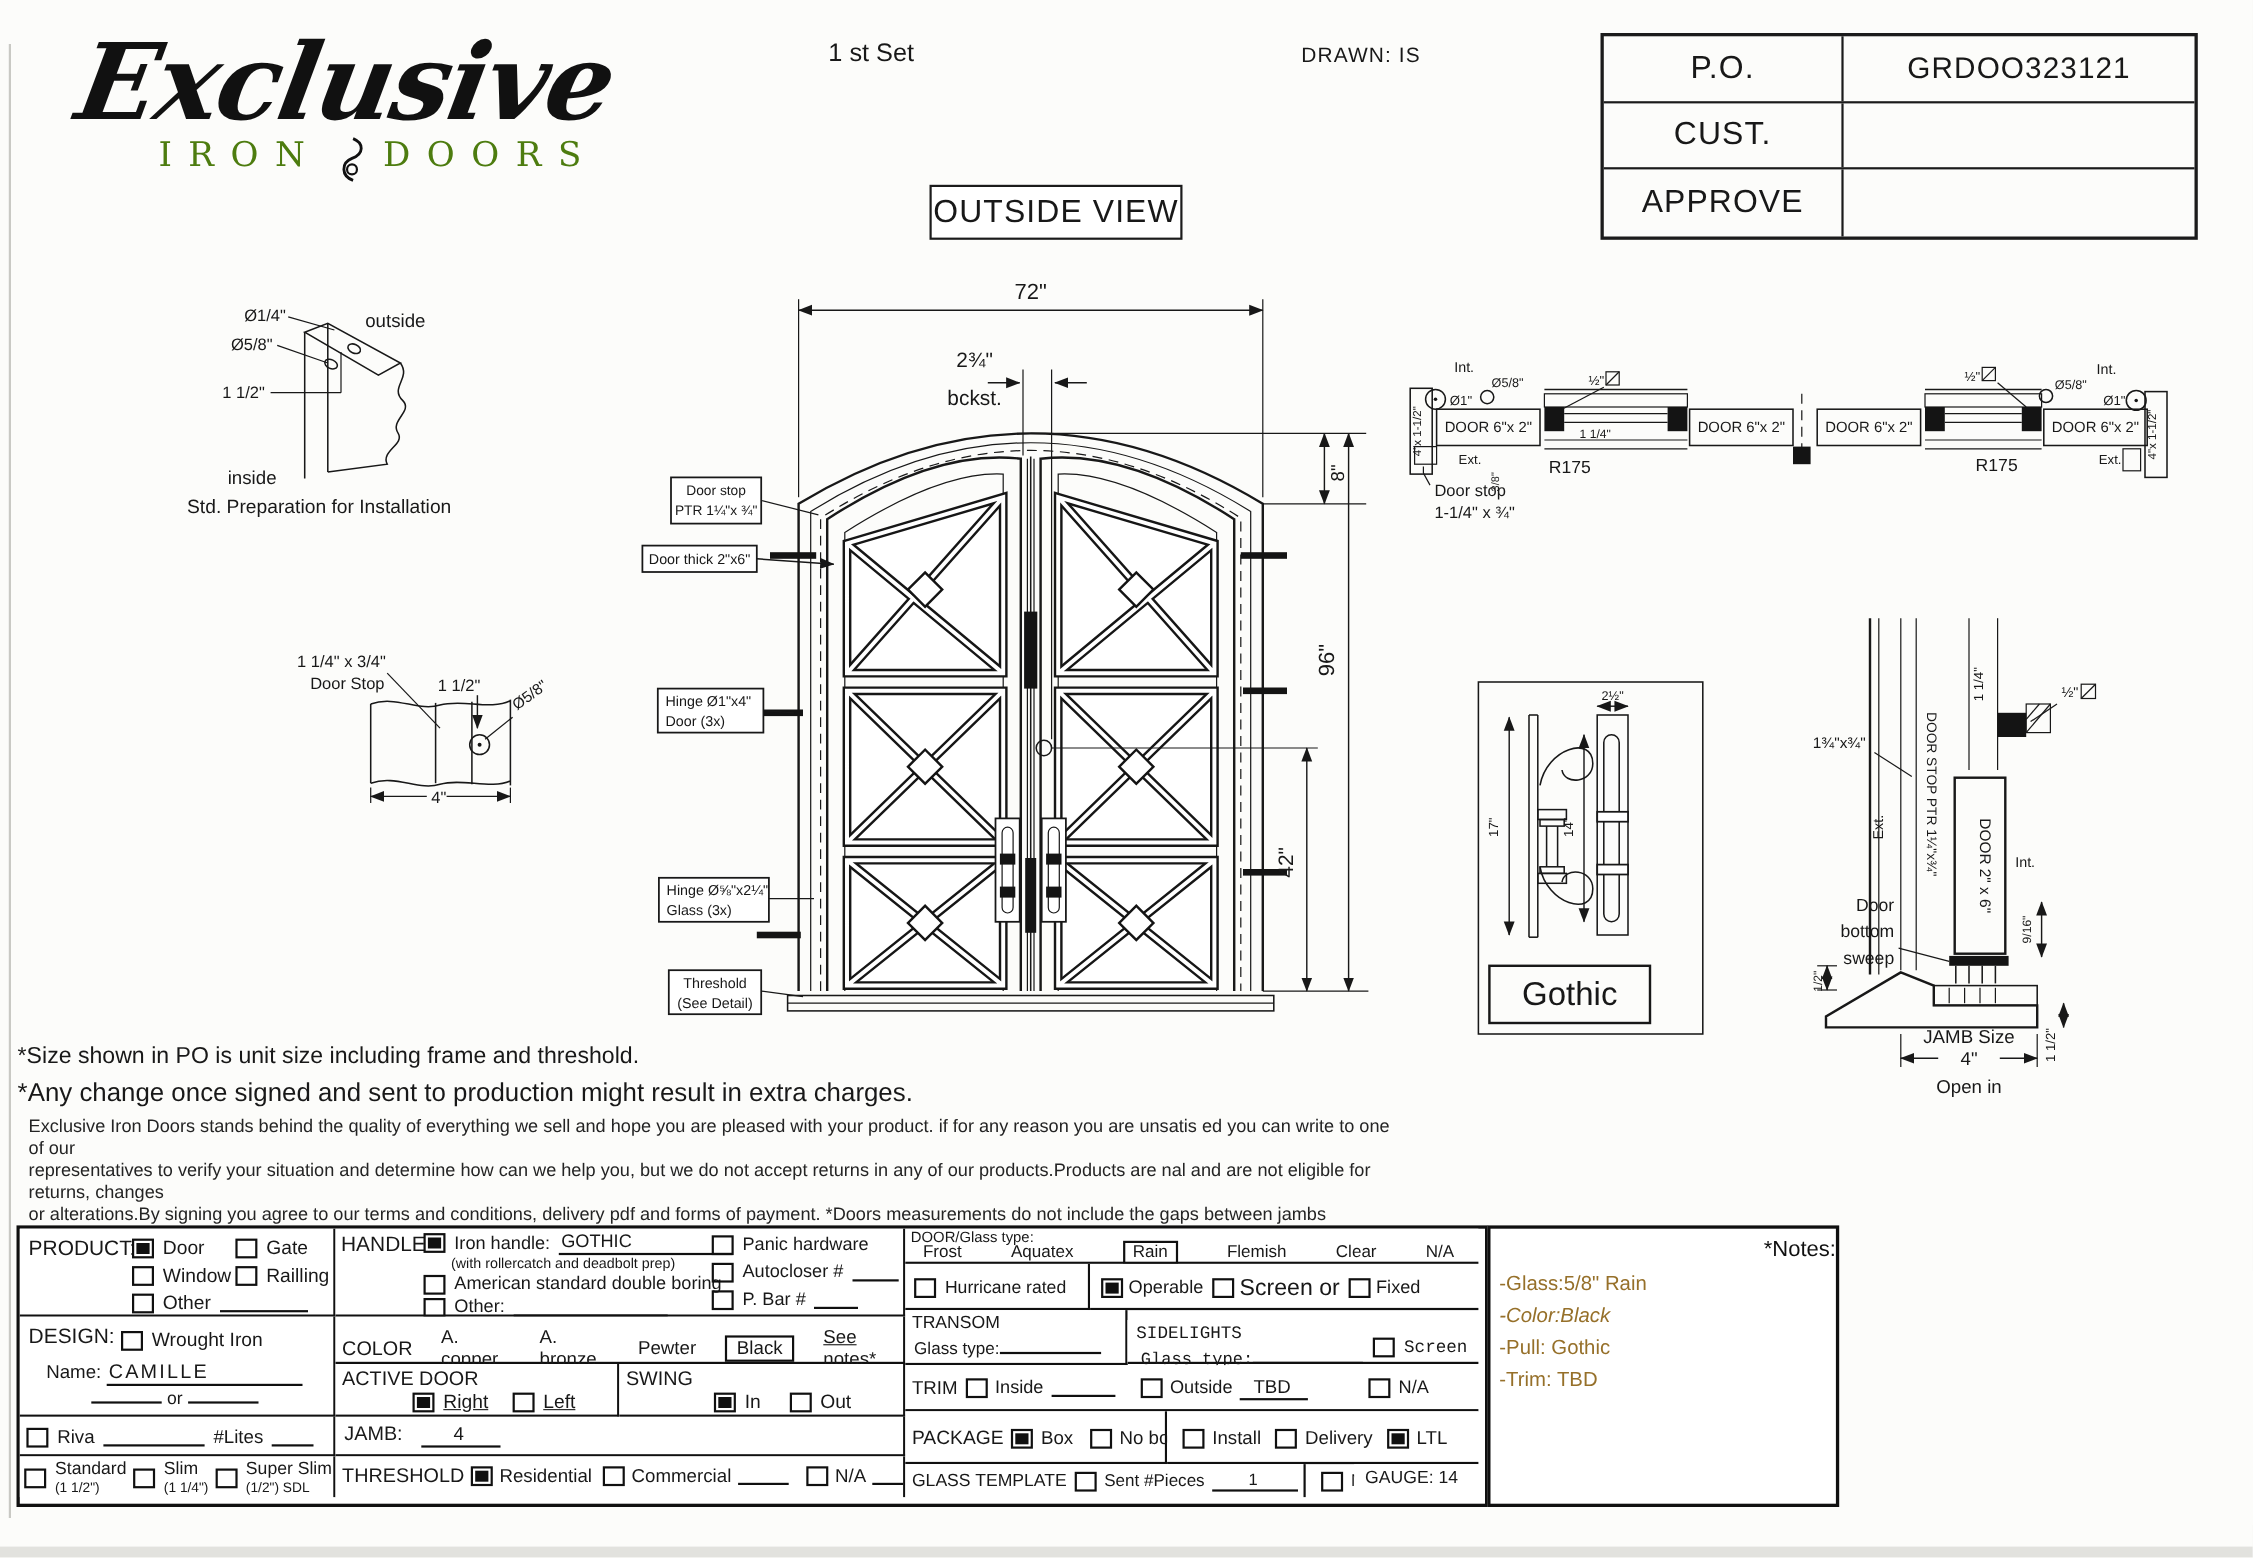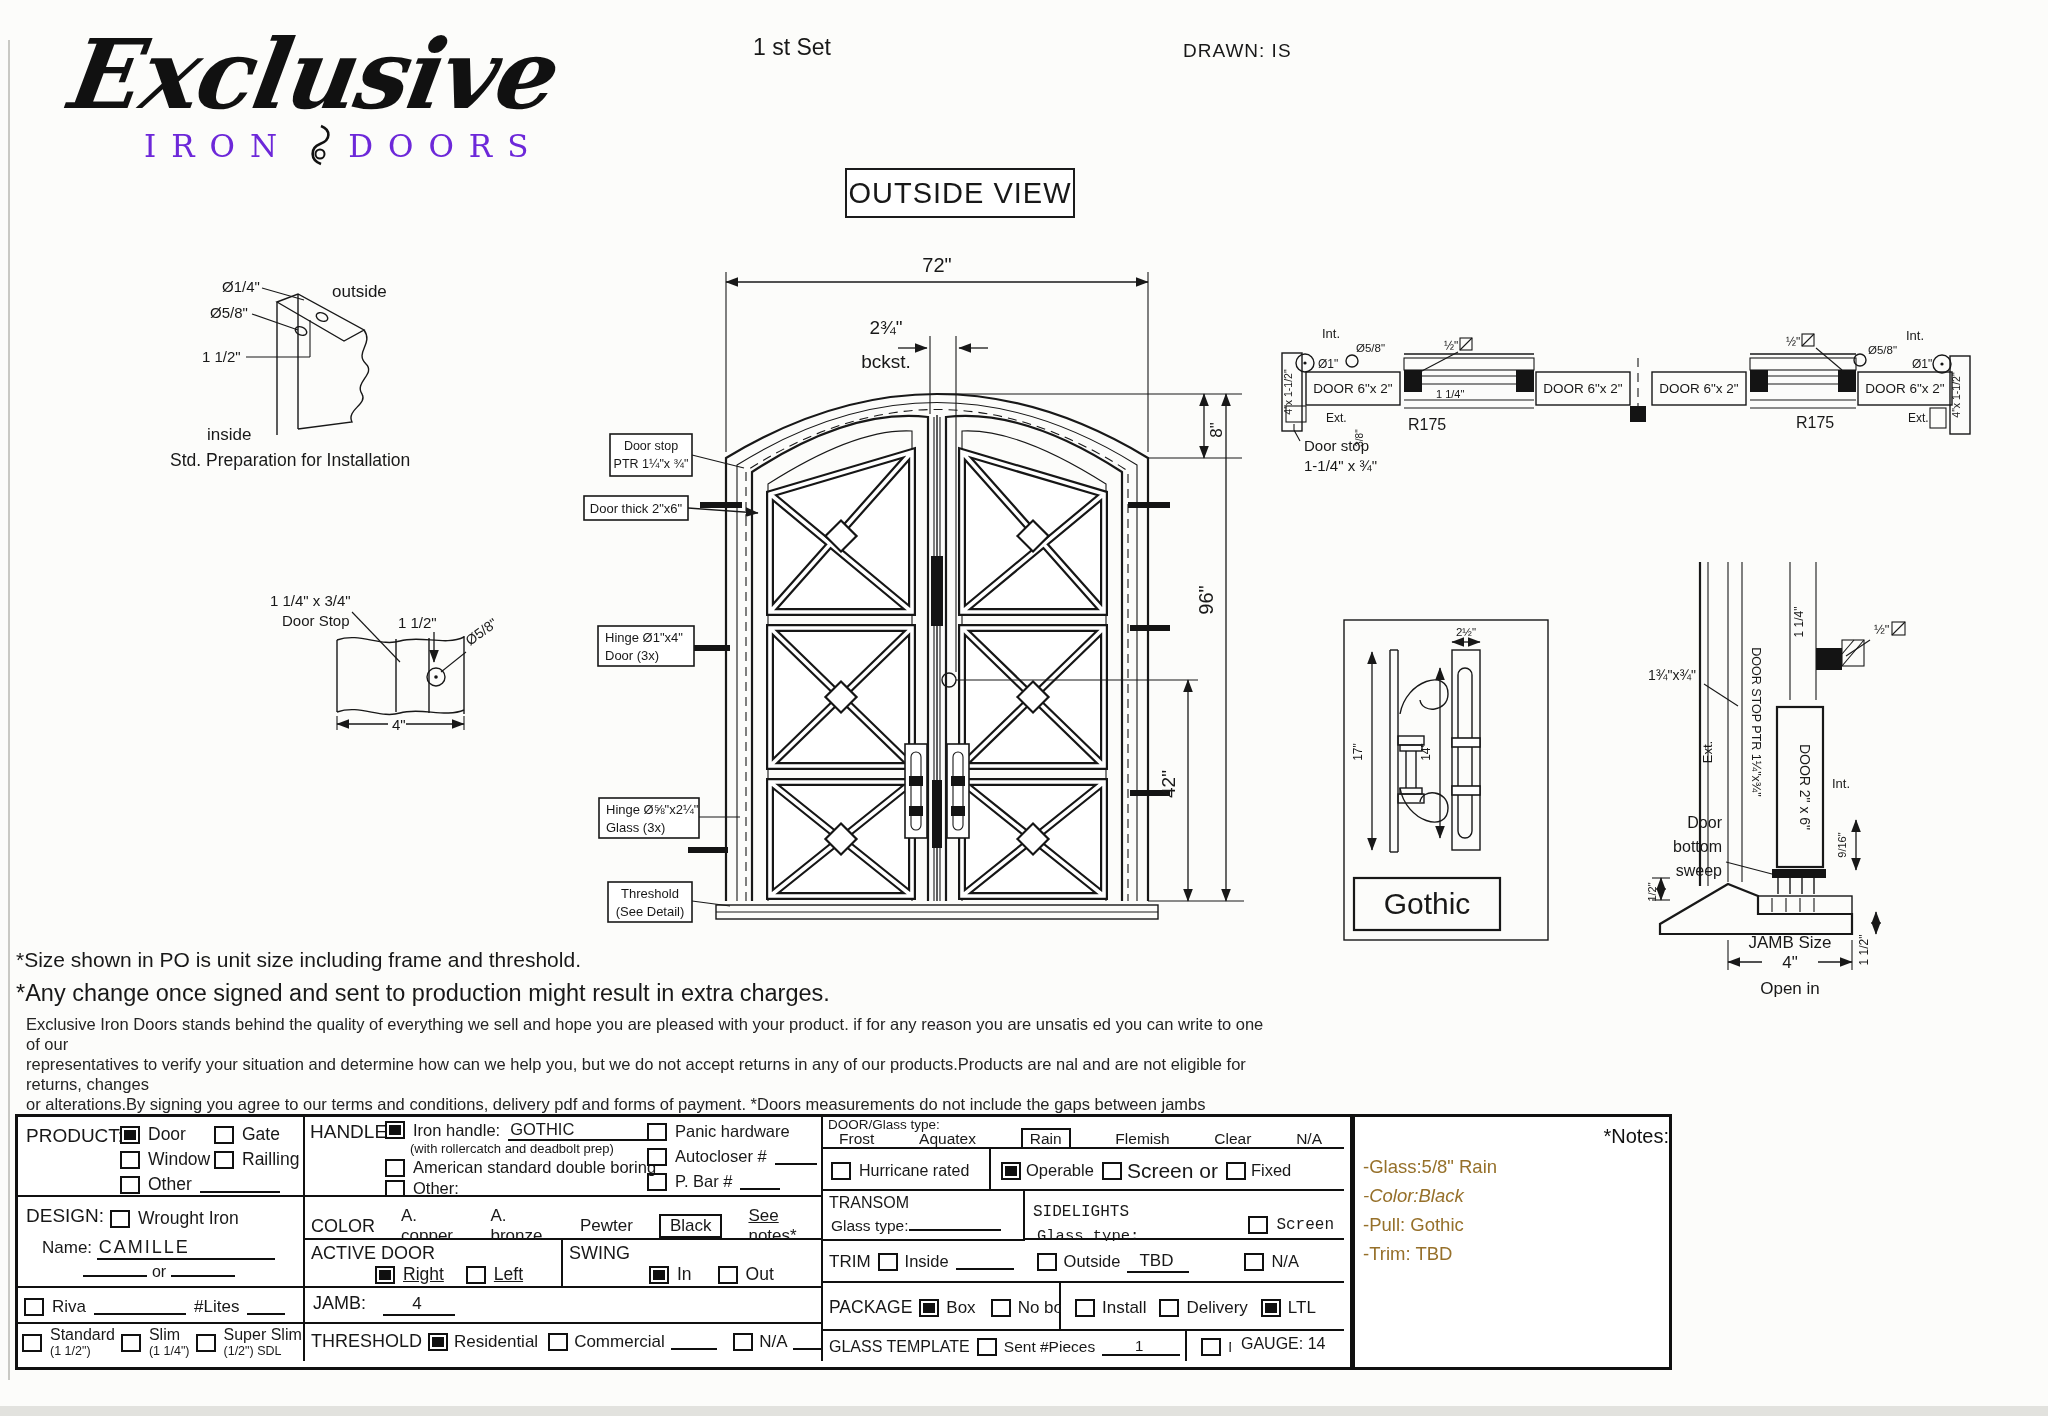--- a/index.html
+++ b/index.html
@@ -3,21 +3,21 @@
 <meta charset="utf-8">
 <style>
   html,body{margin:0;padding:0;}
   body{width:2048px;height:1416px;background:#efefec;font-family:"Liberation Sans",sans-serif;color:#181818;position:relative;}
   .sheet{position:absolute;inset:0;background:#fcfcfa;overflow:hidden;}
   .edge-l{position:absolute;left:8px;top:40px;width:2px;height:1340px;background:#c9c9c4;}
   .edge-b{position:absolute;left:0;top:1406px;width:2048px;height:10px;background:#e2e2de;}
   .abs{position:absolute;}
   
   .logo-script{font-family:"DejaVu Serif",serif;font-style:italic;font-weight:bold;font-size:96px;letter-spacing:-2px;transform:skewX(-10deg);color:#111;}
-  .logo-sub{font-family:"DejaVu Serif",serif;font-size:31px;letter-spacing:15px;color:#6d28d9;display:flex;align-items:center;gap:15px;}
+  .logo-sub{font-family:"DejaVu Serif",serif;font-size:31px;letter-spacing:15px;color:#4d7c0f;display:flex;align-items:flex-start;gap:15px;}
   
   .set-label{font-size:23px;}
   .drawn-label{font-size:19px;letter-spacing:1px;}
   .po-table{border:3px solid #1b1b1b;width:537px;height:182px;display:grid;grid-template-rows:1fr 1fr 1fr;}
   .po-row{display:grid;grid-template-columns:218px 1fr;border-bottom:2.5px solid #1b1b1b;}
   .po-row:last-child{border-bottom:none;}
   .po-label{border-right:2.5px solid #1b1b1b;display:flex;align-items:center;justify-content:center;font-size:29px;letter-spacing:1px;}
   .po-value{display:flex;align-items:center;justify-content:center;font-size:27px;letter-spacing:1px;}
   .ov-box{border:2.5px solid #1b1b1b;display:flex;align-items:center;justify-content:center;font-size:29px;letter-spacing:1px;background:#fff;}
   
@@ -66,20 +66,34 @@
       <svg width="26" height="46" viewBox="0 0 26 46">
         <path d="M14,3 C24,7 24,17 13,21 C3,25 3,37 14,41" stroke="#111" stroke-width="2.6" fill="none"></path>
         <circle cx="13" cy="31" r="4.5" stroke="#111" stroke-width="2" fill="none"></circle>
       </svg>
       <span>DOORS</span>
     </div>
   </div>
   <div class="abs set-label" style="left:753px;top:34px;">1 st Set</div>
   <div class="abs drawn-label" style="left:1183px;top:40px;">DRAWN: IS</div>
 
+  <div class="abs po-table" style="left:1455px;top:30px;">
+    <div class="po-row">
+      <div class="po-label">P.O.</div>
+      <div class="po-value">GRDOO323121</div>
+    </div>
+    <div class="po-row">
+      <div class="po-label">CUST.</div>
+      <div class="po-value"></div>
+    </div>
+    <div class="po-row">
+      <div class="po-label">APPROVE</div>
+      <div class="po-value"></div>
+    </div>
+  </div>
 
   <div class="abs ov-box" style="left:845px;top:168px;width:226px;height:46px;">OUTSIDE VIEW</div>
 
   <svg class="abs" style="left:0;top:0;pointer-events:none;" width="2048" height="1416" viewBox="0 0 2048 1416">
     <defs>
       <marker id="arr" viewBox="0 0 10 10" refX="9.5" refY="5" markerWidth="10" markerHeight="10" orient="auto-start-reverse">
         <path d="M0,1.2 L10,5 L0,8.8 z" fill="#181818"></path>
       </marker>
     </defs>
 

